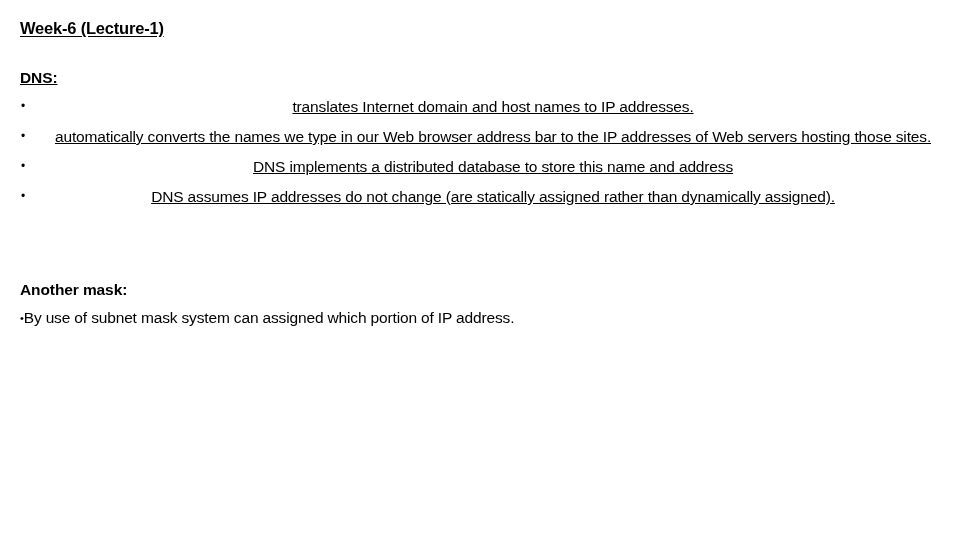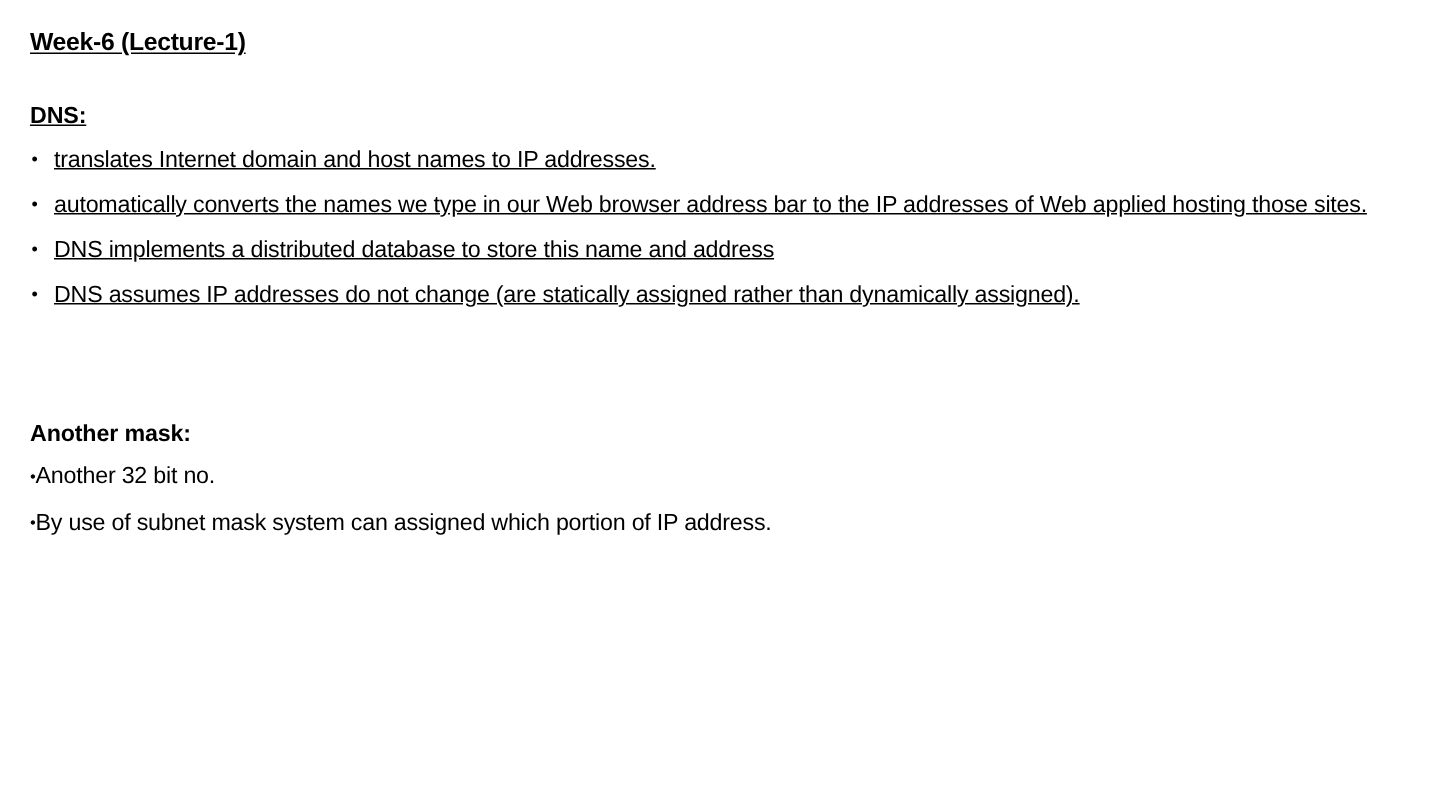--- a/index.html
+++ b/index.html
@@ -82,20 +82,21 @@
   }
   .dns-list .bullet-mark {
     position: absolute;
     left: 1px;
     top: 0;
     font-size: 12px;
     line-height: 21px;
   }
   .dns-list .bullet-text {
     display: block;
+    text-align: center;
   }
 
   
   .subnet-list {
     list-style: none;
     margin: 0;
     padding: 0;
   }
   .subnet-list .tight-row {
     margin: 0 0 11px 0;
@@ -125,39 +126,36 @@
   <div class="section-dns">
     <div class="section-heading">DNS:</div>
 
     <ul class="dns-list">
       <li class="bullet-row">
         <span class="bullet-mark">•</span>
         <span class="bullet-text">translates Internet domain and host names to IP addresses.</span>
       </li>
       <li class="bullet-row">
         <span class="bullet-mark">•</span>
-        <span class="bullet-text">automatically converts the names we type in our Web browser address bar to the IP addresses of Web applied hosting those sites.</span>
+        <span class="bullet-text">automatically converts the names we type in our Web browser address bar to the IP addresses of Web servers hosting those sites.</span>
       </li>
       <li class="bullet-row">
         <span class="bullet-mark">•</span>
         <span class="bullet-text">DNS implements a distributed database to store this name and address</span>
       </li>
       <li class="bullet-row">
         <span class="bullet-mark">•</span>
         <span class="bullet-text">DNS assumes IP addresses do not change (are statically assigned rather than dynamically assigned).</span>
       </li>
     </ul>
   </div>
 
   <div class="section-subnet">
     <div class="section-heading">Another mask:</div>
 
     <ul class="subnet-list">
       <li class="tight-row">
-        <span class="bullet-mark">•</span><span class="bullet-text">Another 32 bit no.</span>
-      </li>
-      <li class="tight-row">
         <span class="bullet-mark">•</span><span class="bullet-text">By use of subnet mask system can assigned which portion of IP address.</span>
       </li>
     </ul>
   </div>
 
 </div>
 
 </body></html>

